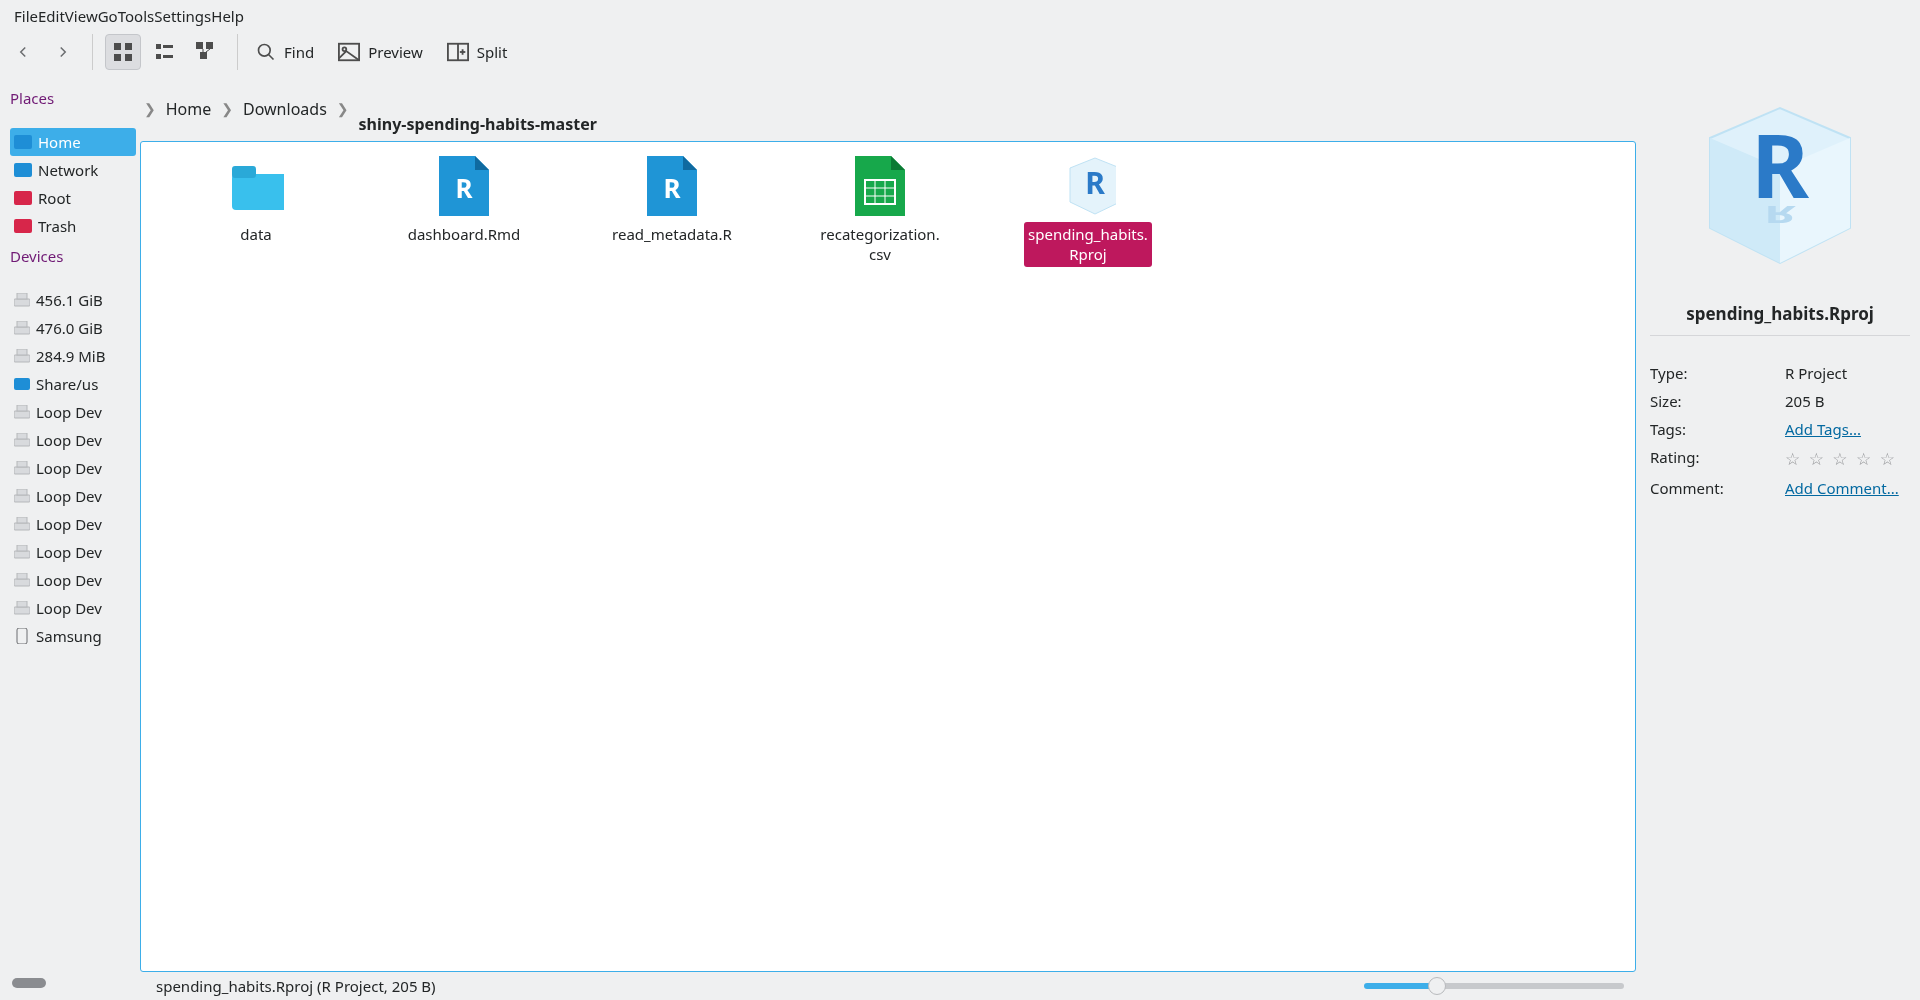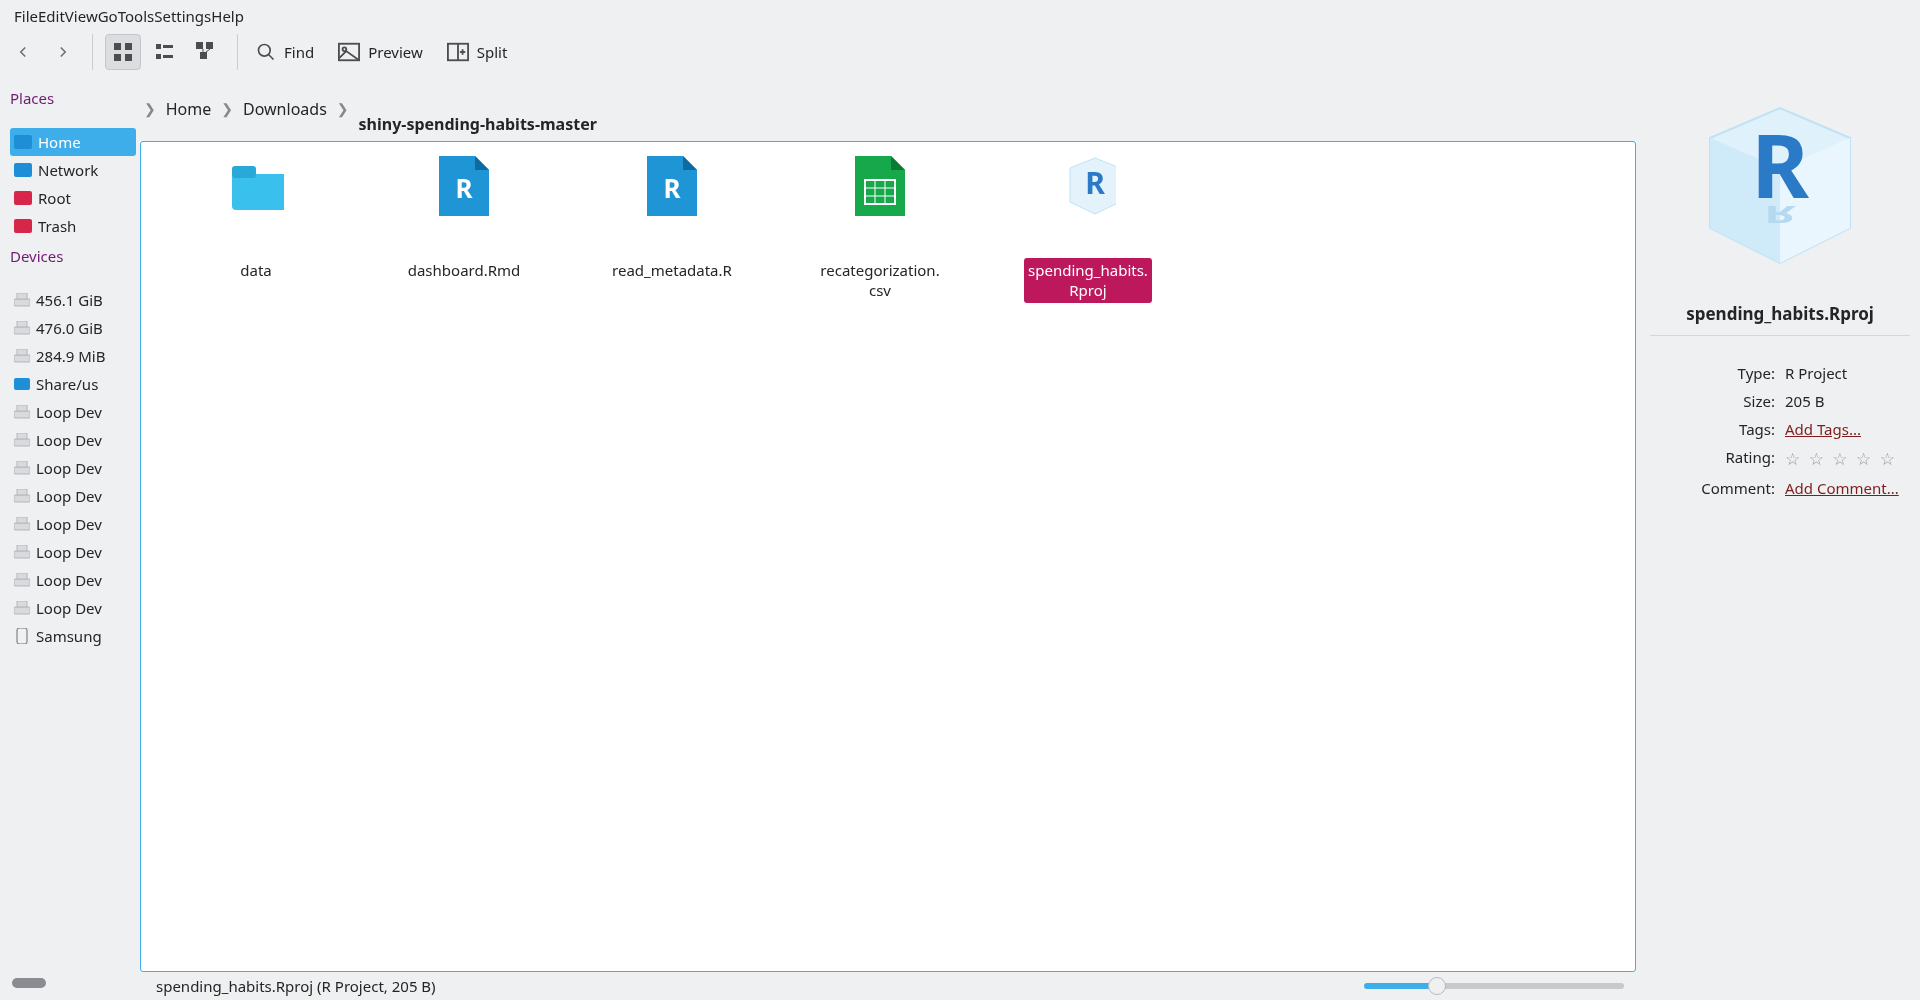--- a/index.html
+++ b/index.html
@@ -24,36 +24,36 @@
 .side-item.selected { background:#3daee9; color:#fff; border-radius:3px; }
 .place-ic { width:18px; height:14px; border-radius:2px; flex-shrink:0; }
 .dev-ic { width:16px; height:16px; flex-shrink:0; display:flex; align-items:center; justify-content:center; }
 
 .main-col { display:flex; flex-direction:column; padding-right:4px;}
 .breadcrumb { display:flex; align-items:center; gap:10px; padding:4px 4px 6px 4px; font-size:16px;}
 .bc-sep { color:#888; font-size:14px;}
 .bc-current { font-weight:700;margin-top:31px; }
 .file-pane { flex:1; background:#fff; border:1px solid #3daee9; border-radius:3px; padding:16px 20px; display:flex; gap:18px; align-items:flex-start; }
 .file-item { width:190px; text-align:center; display:flex; flex-direction:column; align-items:center; gap:8px; }
-.file-label { font-size:15px; line-height:1.35; padding:2px 4px; border-radius:3px; word-break:break-word;margin-top:36px; }
+.file-label { font-size:15px; line-height:1.35; padding:2px 4px; border-radius:3px; word-break:break-word; }
 .file-label.selected { background:#be185d; color:#fff; }
 .icon-box { width:56px; height:56px; display:flex; align-items:center; justify-content:center; position:relative; }
 
 .statusbar { display:flex; align-items:center; justify-content:space-between; padding:4px 12px 4px 16px; font-size:15px;}
 .slider-wrap { display:flex; align-items:center; gap:0; width:260px; }
 .slider-track { height:6px; border-radius:3px; background:linear-gradient(to right,#3daee9 0 28%,#c7c9cc 28% 100%); flex:1; position:relative;}
 .slider-thumb { position:absolute; left:28%; top:-6px; width:18px; height:18px; background:#eff0f1; border:1px solid #b8babd; border-radius:50%; transform:translateX(-50%);}
 
 .info-panel { padding:20px 10px 10px 10px; text-align:center; }
 .big-icon { width:200px; height:180px; margin:0 auto 24px auto; display:flex; align-items:center; justify-content:center; }
 .info-name { font-weight:700; font-size:17px; padding-bottom:10px; border-bottom:1px solid #d5d6d9; margin-bottom:27px; }
 .info-row { display:grid; grid-template-columns: 1fr 1fr; gap:10px; margin:8px 0; font-size:15px; }
-.info-row .k { text-align:right; color:#232627; }
+.info-row .k { text-align:left; color:#232627; }
 .info-row .v { text-align:left; }
-a.linkish { color:#7f1d1d; text-decoration:underline; }
+a.linkish { color:#0369a1; text-decoration:underline; }
 .stars { color:#98999c; letter-spacing:2px; font-size:17px;}
 
 .free-space { position:absolute; bottom:12px; left:12px; width:34px; height:10px; background:#8a8c90; border-radius:6px;}
 
 </style>
 </head>
 <body>
 
 <div class="menubar">
   <span>File</span>

